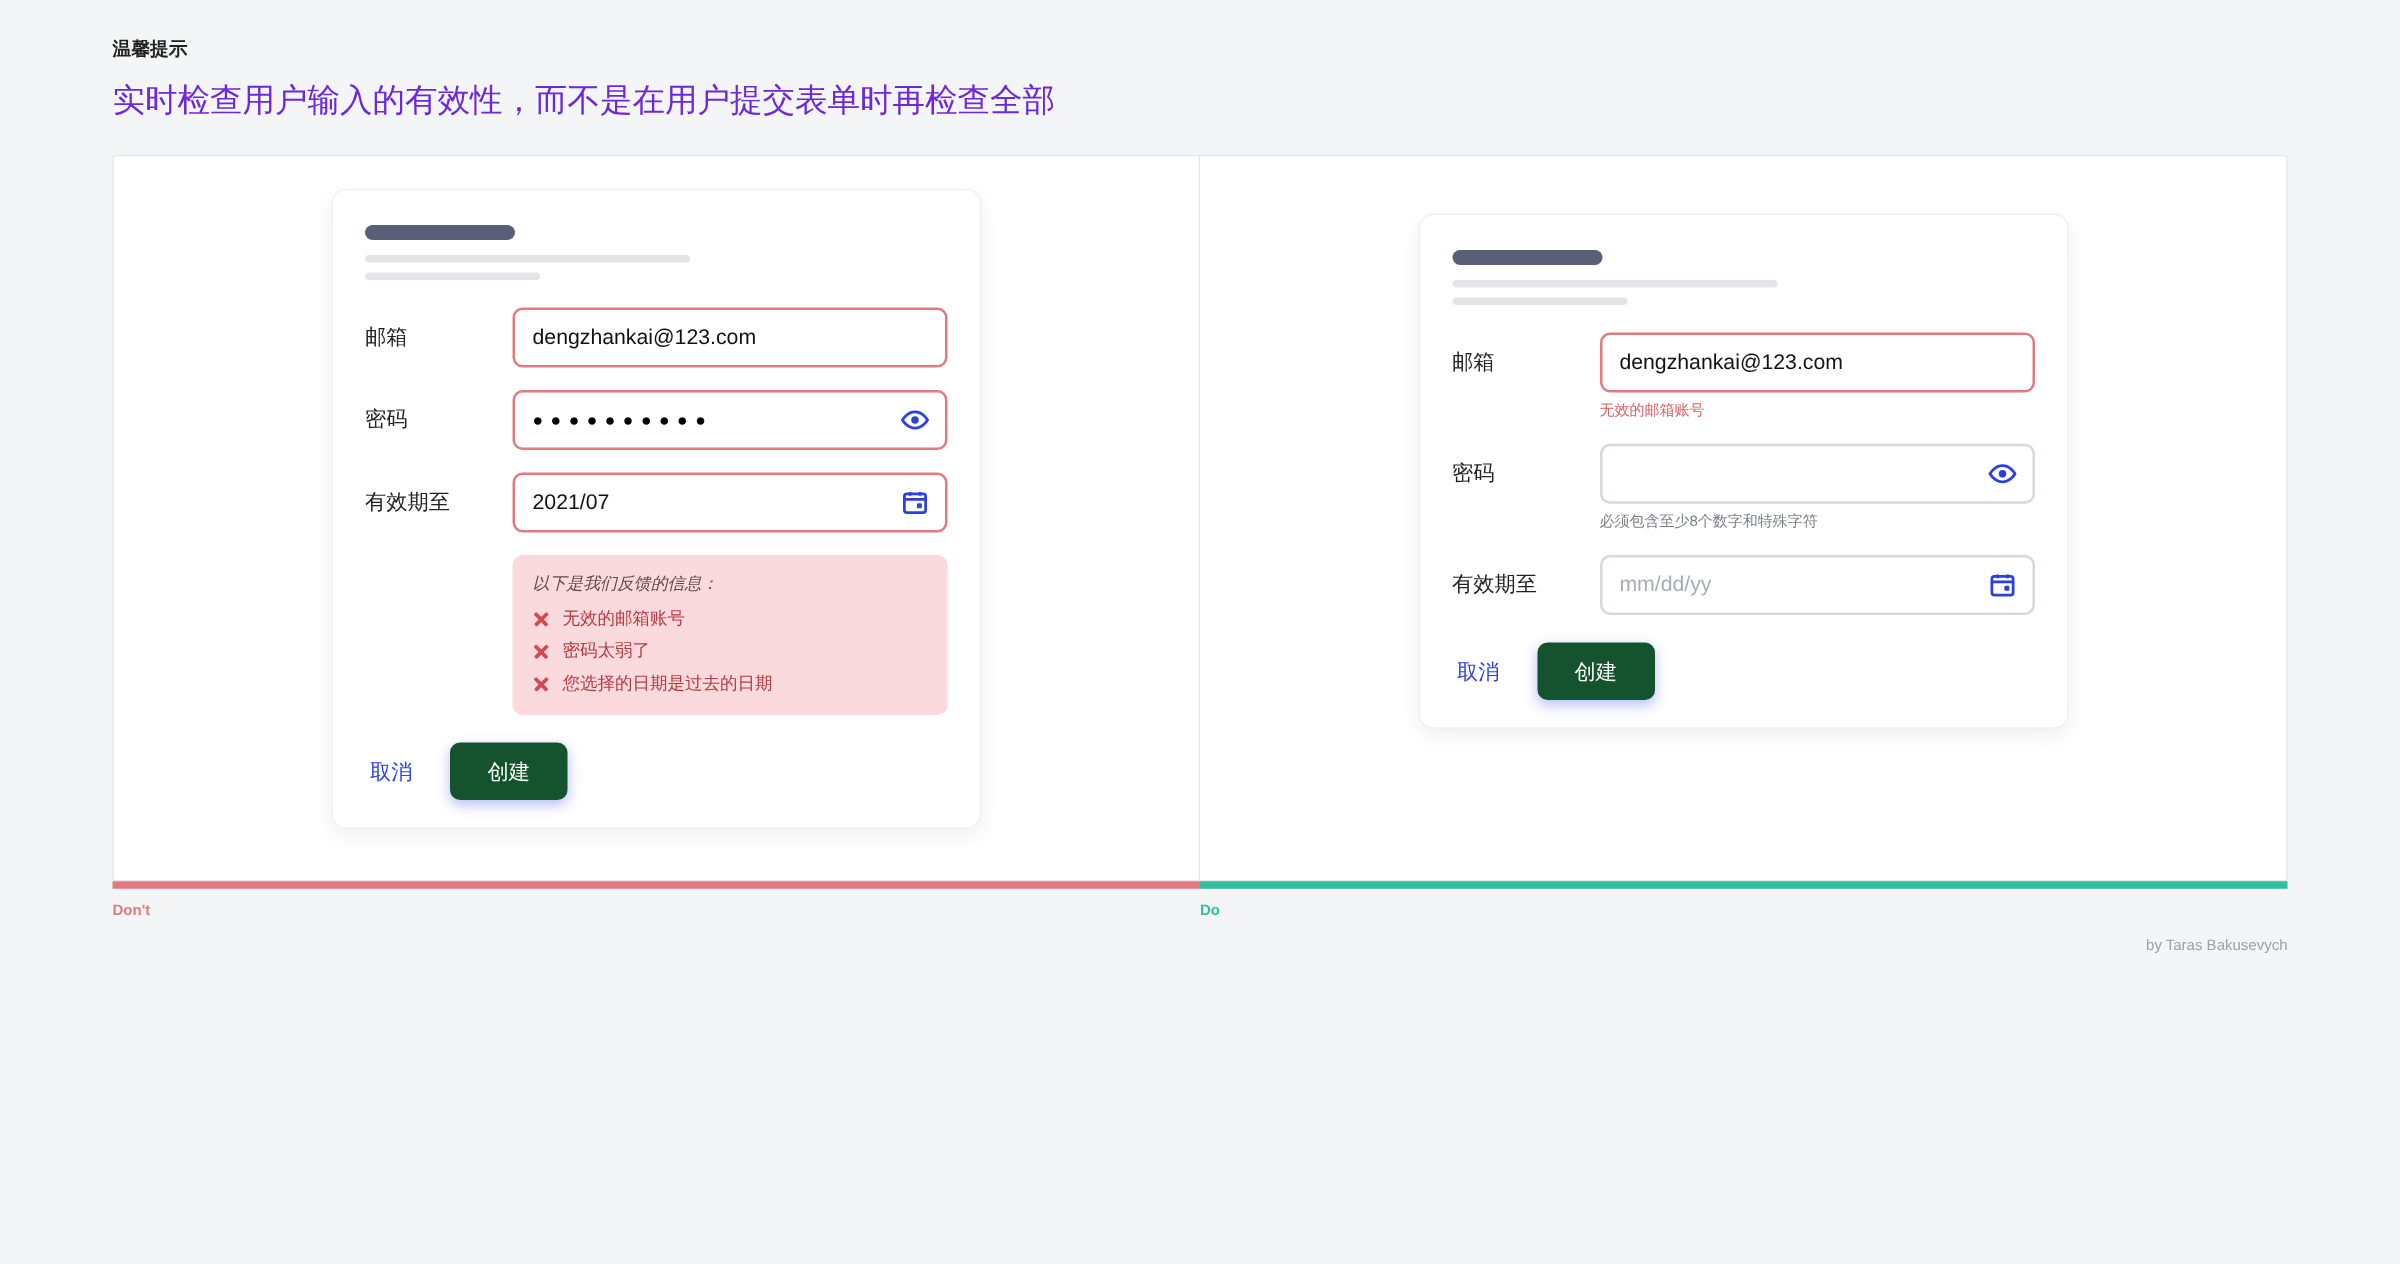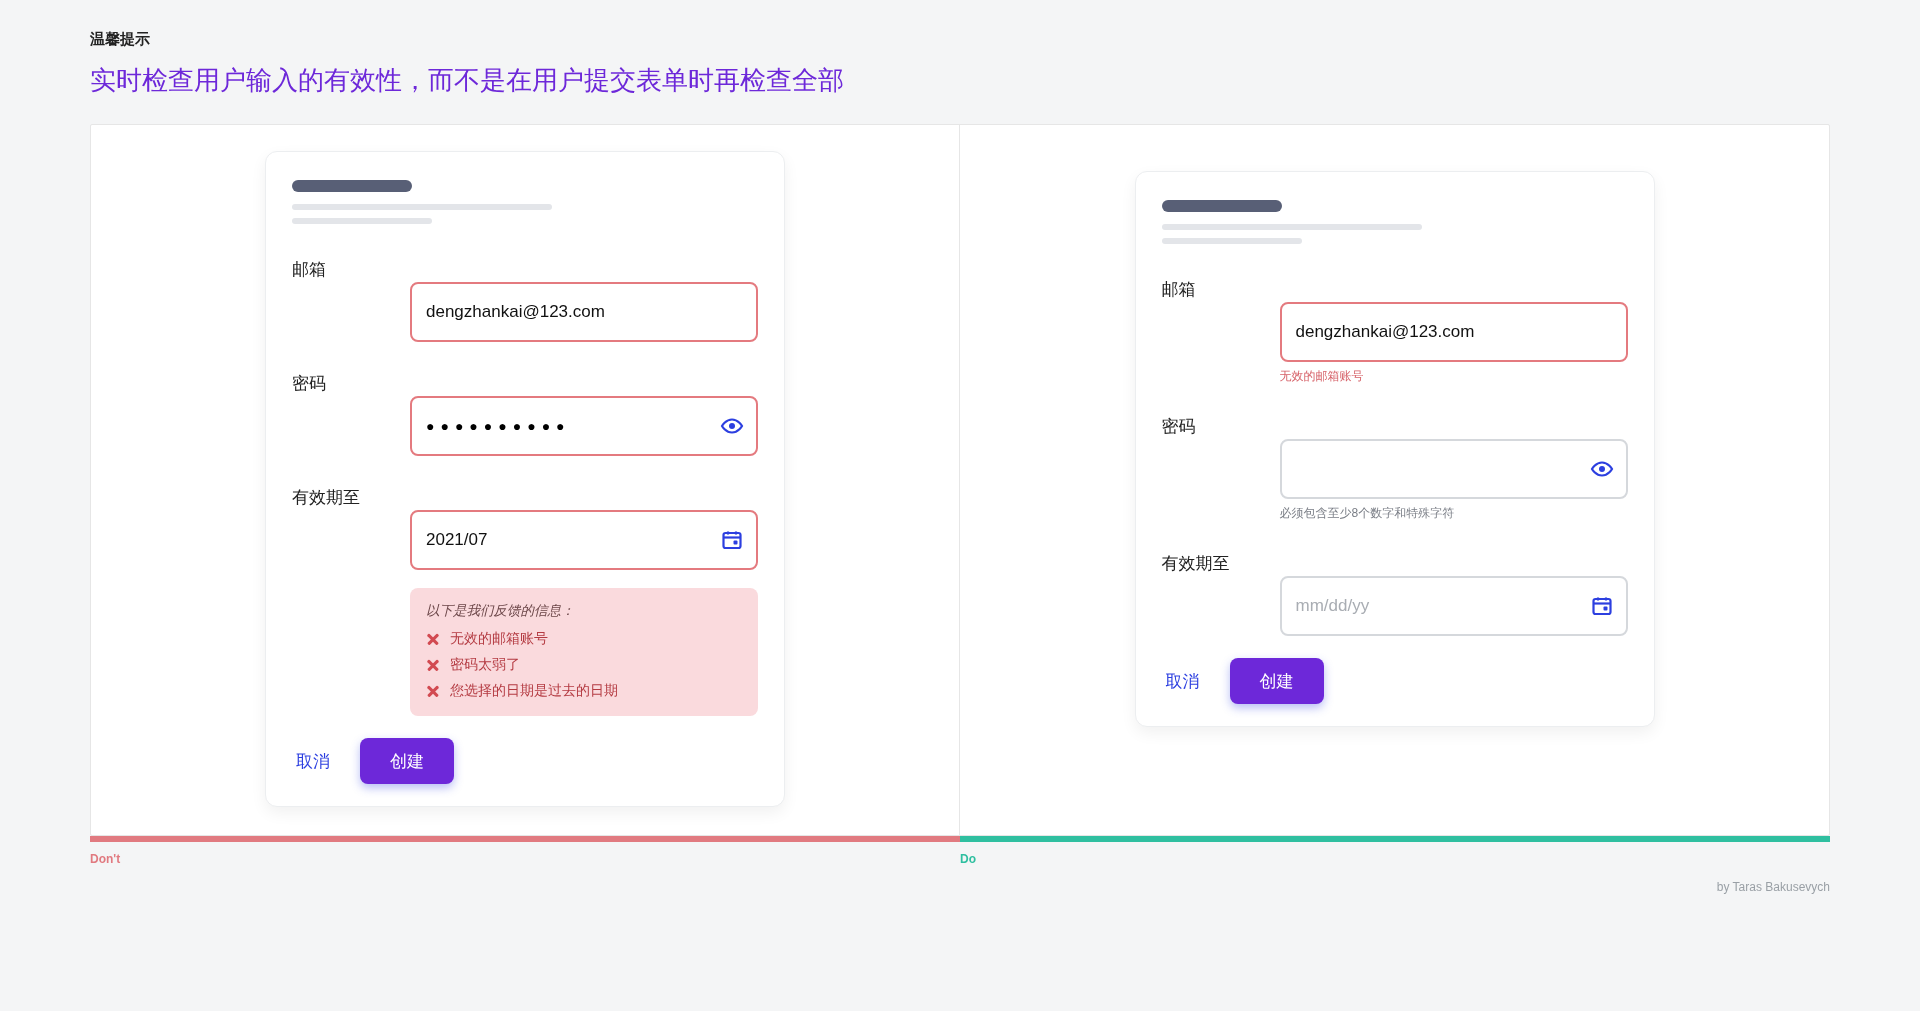--- a/index.html
+++ b/index.html
@@ -26,21 +26,21 @@
   .frame {
     background: #fff;
     border: 1px solid #e6e6e6;
     border-radius: 2px;
     display: flex;
     width: 100%;
   }
 
   .pane {
     flex: 1 1 50%;
-    padding: 26px 56px 28px 56px;
+    padding: 26px 56px 41px 56px;
     display: flex;
     align-items: flex-start;
     justify-content: center;
   }
   .pane.left  { border-right: 1px solid #e6e6e6; }
 
   .card {
     width: 520px;
     background: #fff;
     border: 1px solid #eceef0;
@@ -69,29 +69,28 @@
     width: 118px;
     padding-top: 12px;
     font-size: 17px;
     color: #222;
   }
   .row .ctrl { flex: 1; }
 
   .input {
     position: relative;
     width: 100%;
-    height: 60px;
+    height: 48px;
     border: 2px solid #e47a7f;
     border-radius: 8px;
     display: flex;
     align-items: center;
     padding: 0 14px;
     font-size: 17px;
     color: #111;
-    margin-top: 36px;
   }
   .input.neutral { border-color: #d5d8dc; }
   .input .eye, .input .cal {
     position: absolute; right: 12px; top: 50%; transform: translateY(-50%);
     color: #2c3fe0;
   }
   .input .eye svg, .input .cal svg { width: 24px; height: 24px; display:block; }
 
   .placeholder-text { color: #a9adb3; }
 
@@ -139,21 +138,21 @@
   }
   .btn {
     height: 46px;
     border-radius: 8px;
     font-size: 17px;
     display: inline-flex; align-items: center; justify-content: center;
     cursor: pointer;
   }
   .btn.cancel { color: #2c3fe0; background: transparent; padding: 0 4px; }
   .btn.primary {
-    background: #6d28d9; color: #fff; padding: 0 30px;
+    background: #14532d; color: #fff; padding: 0 30px;
     box-shadow: 0 4px 10px rgba(52,68,227,0.35);
   }
 
   .rules {
     display: flex; gap: 0; margin-top: 0;
   }
   .rules .half {
     flex: 1 1 50%;
     padding-top: 10px;
     font-size: 12px;

